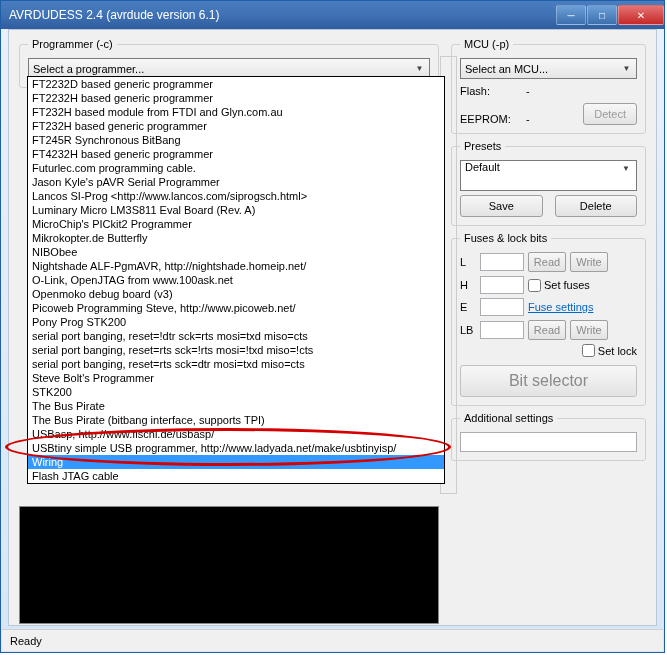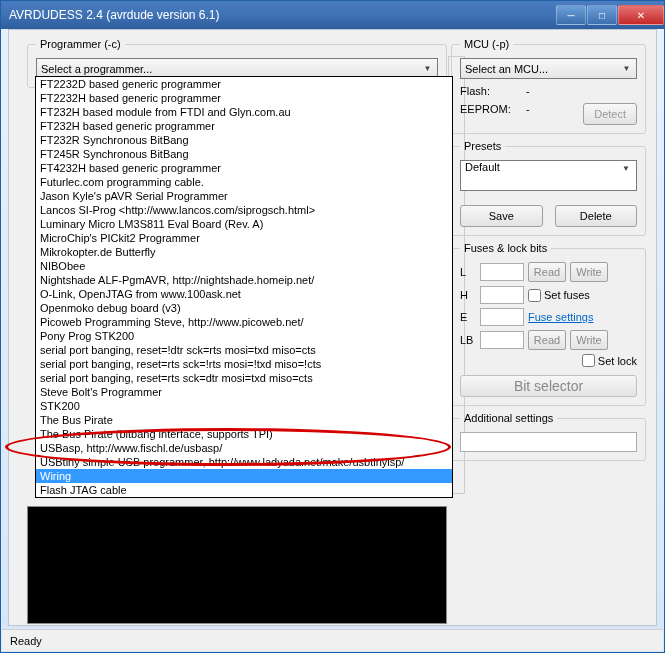--- a/index.html
+++ b/index.html
@@ -53,21 +53,21 @@
 }
 fieldset {
   border: 1px solid #d0d0d0;
   border-radius: 3px;
   padding: 8px;
   font-size: 11px;
 }
 legend { padding: 0 4px; color: #000; }
 .left-col {
   position: absolute;
-  left: 8px; top: 0;
+  left: 0; top: 0;
   width: 420px;
 }
 .right-col {
   position: absolute;
   right: 0; top: 0;
   width: 195px;
   display: flex;
   flex-direction: column;
   gap: 6px;
 }
@@ -106,34 +106,34 @@
   height: 14px;
   line-height: 14px;
   white-space: nowrap;
   overflow: hidden;
   cursor: pointer;
 }
 .dropdown-list .item.highlighted {
   background: #3399ff;
   color: #fff;
 }
-.mcu-row { display: flex; gap: 14px; margin-top: 6px; font-size: 11px; align-items: flex-start; }
+.mcu-row { display: flex; gap: 14px; margin-top: 6px; font-size: 11px; align-items: flex-end; }
 .mcu-row .lbl { width: 52px; }
 .mcu-row .val { flex: 1; }
 .btn-std {
   height: 22px;
   background: linear-gradient(#f7f7f7,#e3e3e3);
   border: 1px solid #9f9f9f;
   border-radius: 3px;
   font-size: 11px;
   padding: 0 10px;
   cursor: pointer;
 }
 .btn-std.disabled { color: #9a9a9a; cursor: default; }
-.btn-row { display: flex; gap: 12px; margin-top: 14px; }
+.btn-row { display: flex; gap: 12px; margin-top: 4px; }
 .btn-row .btn-std { flex: 1; }
 .preset-select {
   width: 100%; height: 31px;
   border: 1px solid #7a7a7a;
   background: #fff;
   padding: 0 4px;
 }
 .fuse-row { display: flex; align-items: center; gap: 4px; margin-bottom: 4px; font-size: 11px; }
 .fuse-row .flbl { width: 16px; }
 .fuse-row input[type=text] {
@@ -144,26 +144,26 @@
   background: linear-gradient(#f7f7f7,#e3e3e3);
   border: 1px solid #9f9f9f;
   border-radius: 2px;
   font-size: 11px;
   color: #8a8a8a;
 }
 .fuse-row label { display: flex; align-items: center; gap: 3px; }
 .link { color: #0066cc; text-decoration: underline; cursor: pointer; }
 .bitselector {
   width: 100%; margin-top: 4px;
-  height: 22px;
+  height: 32px;
   background: linear-gradient(#f7f7f7,#e3e3e3);
   border: 1px solid #c0c0c0;
   border-radius: 3px;
   color: #8a8a8a;
-  font-size: 14px;
+  font-size: 16px;
 }
 .add-input {
   width: 100%; height: 20px;
   border: 1px solid #abadb3;
   background: #fff;
 }
 .console {
   position: absolute;
   top: 468px; left: 0; right: 0;
   height: 118px;
@@ -225,21 +225,20 @@
             <span>Select a programmer...</span>
             <span class="arrow">▼</span>
           </div>
         </fieldset>
 
         <div class="dropdown-list" id="prog-list">
             <div class="item">FT2232D based generic programmer</div>
             <div class="item">FT2232H based generic programmer</div>
             <div class="item">FT232H based module from FTDI and Glyn.com.au</div>
             <div class="item">FT232H based generic programmer</div>
-            <div class="item">FT232R Synchronous BitBang</div>
             <div class="item">FT245R Synchronous BitBang</div>
             <div class="item">FT4232H based generic programmer</div>
             <div class="item">Futurlec.com programming cable.</div>
             <div class="item">Jason Kyle's pAVR Serial Programmer</div>
             <div class="item">Lancos SI-Prog &lt;http://www.lancos.com/siprogsch.html&gt;</div>
             <div class="item">Luminary Micro LM3S811 Eval Board (Rev. A)</div>
             <div class="item">MicroChip's PICkit2 Programmer</div>
             <div class="item">Mikrokopter.de Butterfly</div>
             <div class="item">NIBObee</div>
             <div class="item">Nightshade ALF-PgmAVR, http://nightshade.homeip.net/</div>

